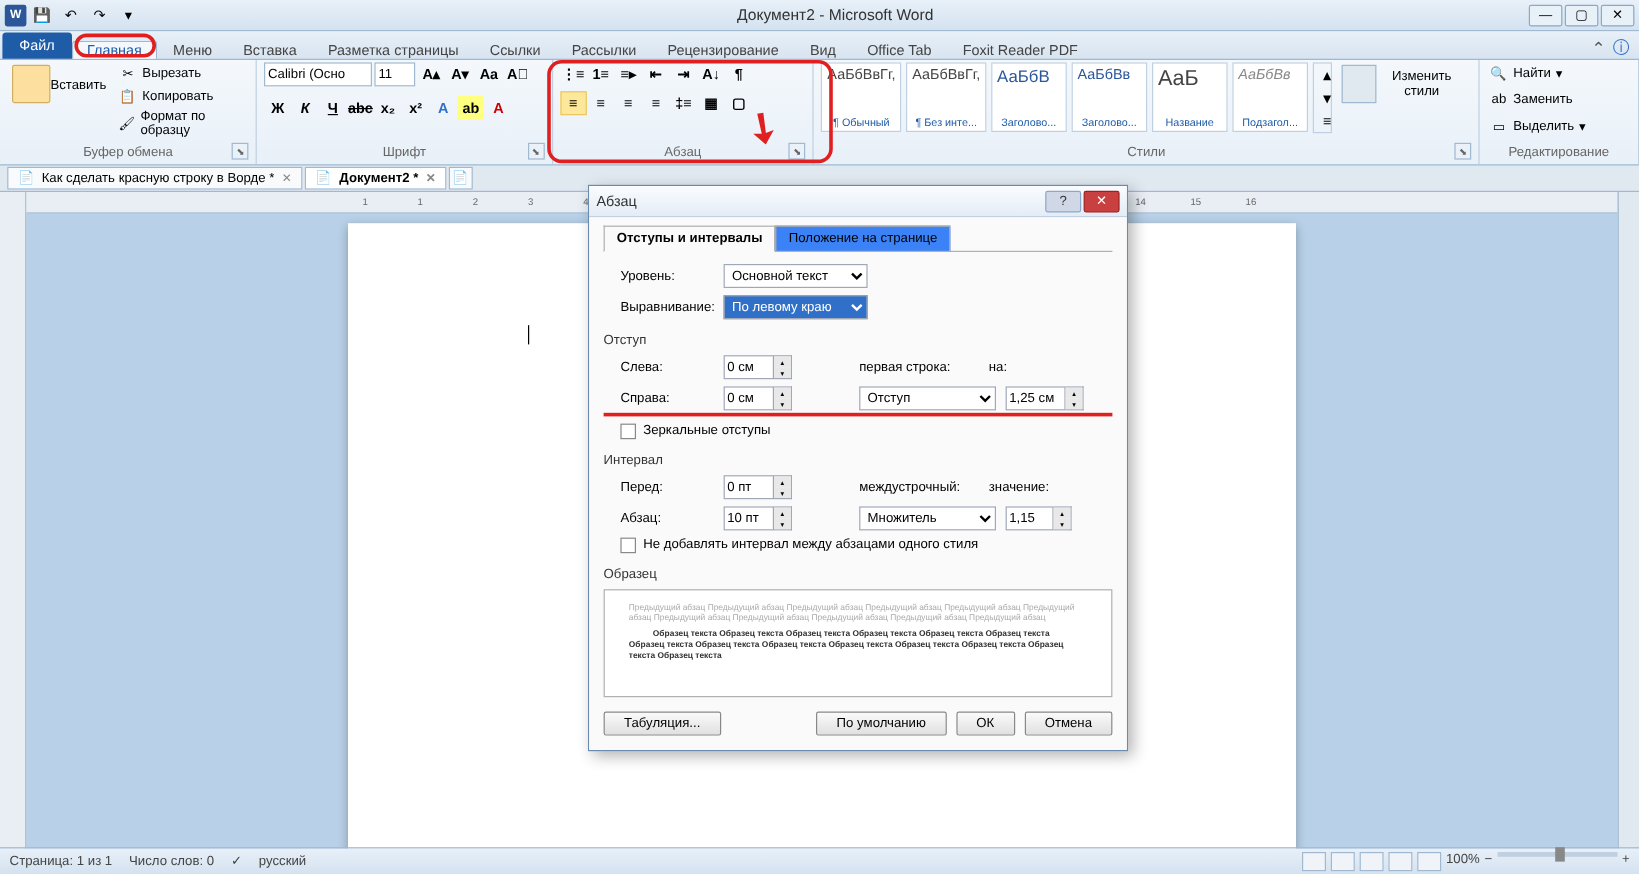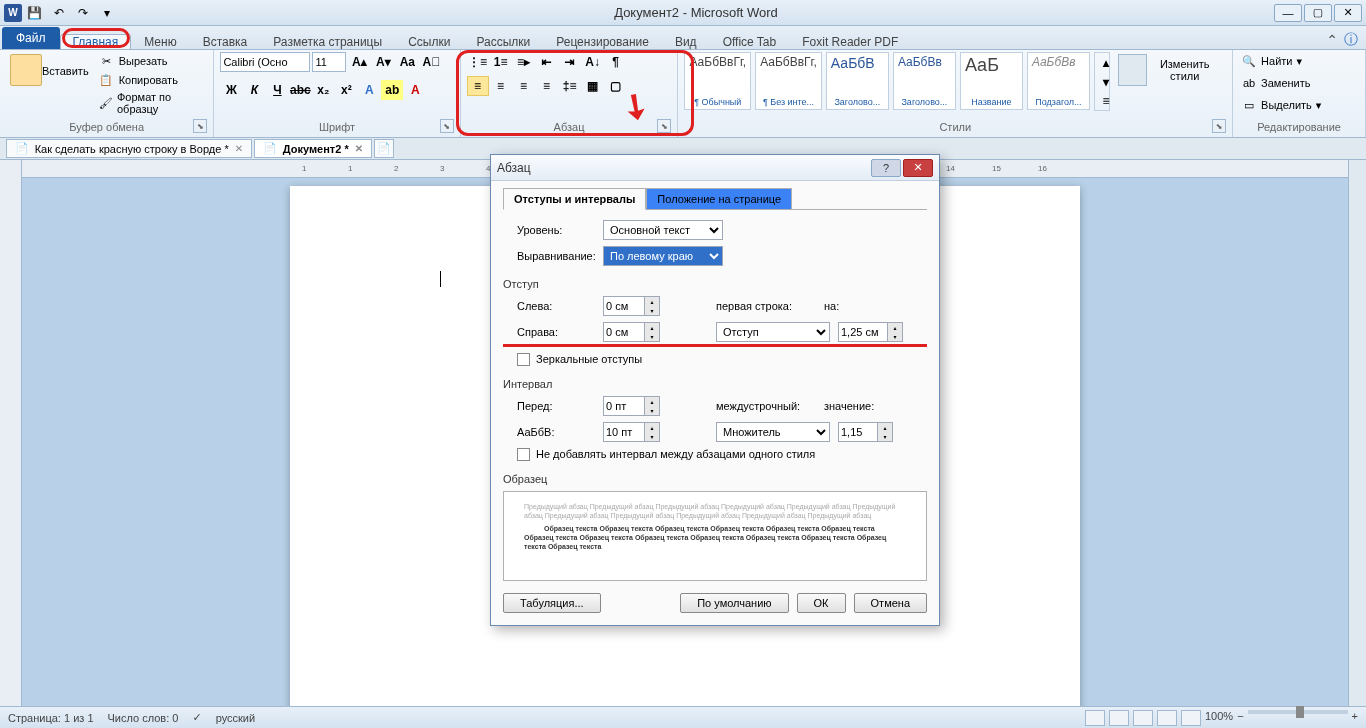--- a/index.html
+++ b/index.html
@@ -399,21 +399,21 @@
             <div class="spin-btns">
               <div>▴</div>
               <div>▾</div>
             </div>
           </div>
         <span style="width:40px"></span>
         <span style="width:100px">междустрочный:</span>
         <span>значение:</span>
       </div>
       <div class="field-row">
-        <span class="field-label">АаБбВ:</span>
+        <span class="field-label">Абзац:</span>
         <div class="spinner">
             <input value="10 пт" style="">
             <div class="spin-btns">
               <div>▴</div>
               <div>▾</div>
             </div>
           </div>
         <span style="width:40px"></span>
         <select class="combo" style="width:114px"><option>Множитель</option></select>
         <div class="spinner">

